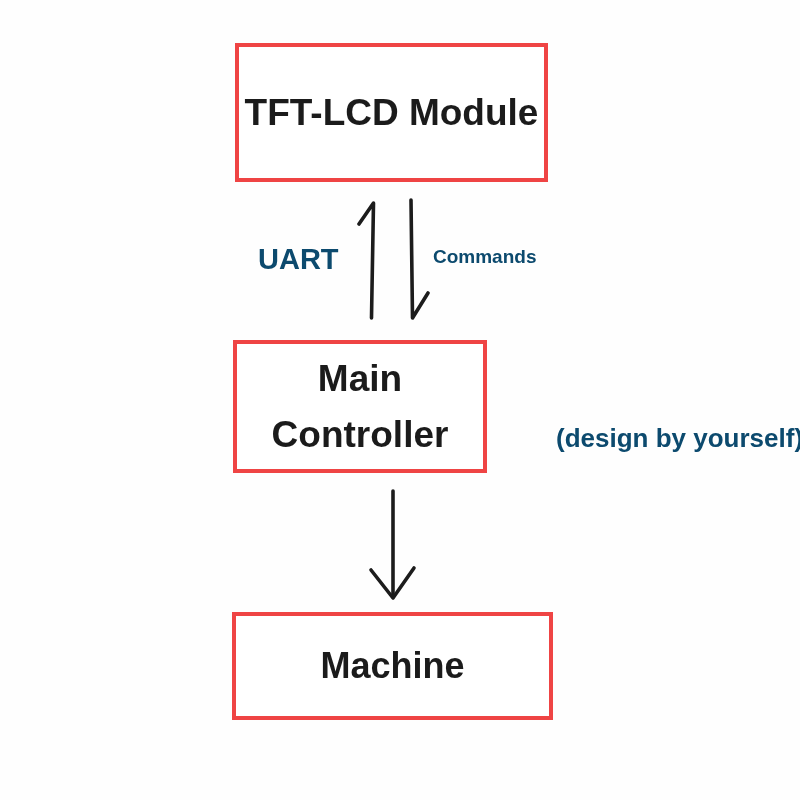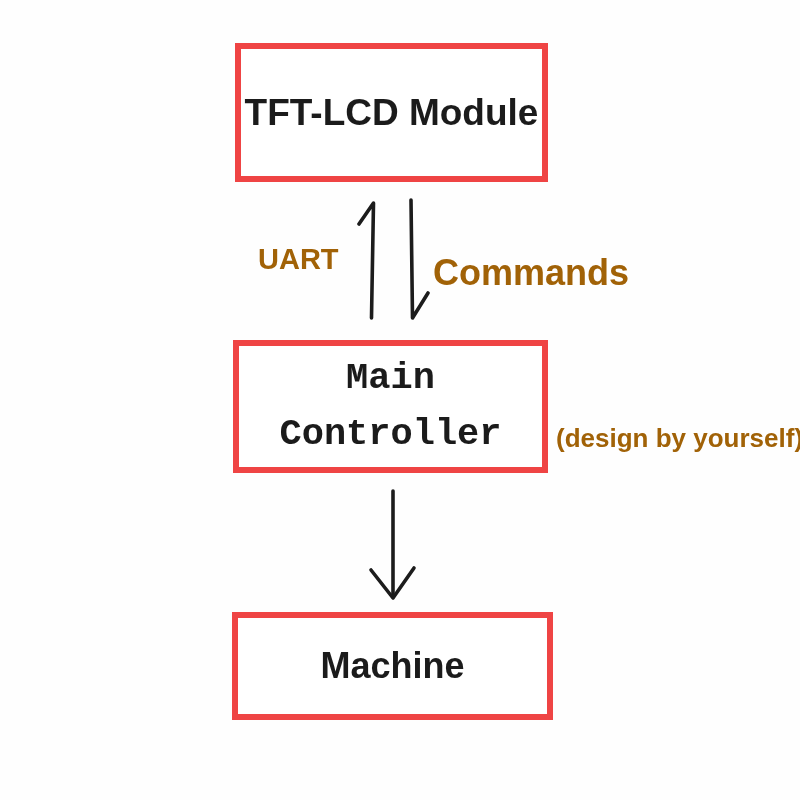--- a/index.html
+++ b/index.html
@@ -14,43 +14,43 @@
     position: relative;
     width: 800px;
     height: 800px;
     background: #fefefe;
     color: #1b1b1b;
     overflow: hidden;
   }
   .node {
     position: absolute;
     box-sizing: border-box;
-    border: 6px solid #ef4444;
+    border: 4px solid #ef4444;
     background: #ffffff;
     display: flex;
     flex-direction: column;
     align-items: center;
     justify-content: center;
     text-align: center;
     font-weight: bold;
     font-size: 37px;
     line-height: 1.5;
     color: #1b1b1b;
   }
   .node-tft     { left: 235px; top: 43px;  width: 313px; height: 139px; }
-  .node-main    { left: 233px; top: 340px; width: 315px; height: 133px; font-family: Liberation Mono, monospace; }
+  .node-main    { left: 233px; top: 340px; width: 254px; height: 133px; }
   .node-machine { left: 232px; top: 612px; width: 321px; height: 108px; font-size: 36px; }
   .edge-label {
     position: absolute;
     font-weight: bold;
-    color: #a16207;
+    color: #0c4a6e;
     white-space: nowrap;
   }
   .label-uart     { left: 258px; top: 243px; font-size: 29px; }
-  .label-commands { left: 433px; top: 252px; font-size: 36px; }
+  .label-commands { left: 433px; top: 246px; font-size: 19px; }
   .label-design   { left: 556px; top: 423px; font-size: 26px; }
   .arrows {
     position: absolute;
     left: 0; top: 0;
     width: 800px; height: 800px;
     pointer-events: none;
   }
   .arrows path {
     fill: none;
     stroke: #1c1c1c;

